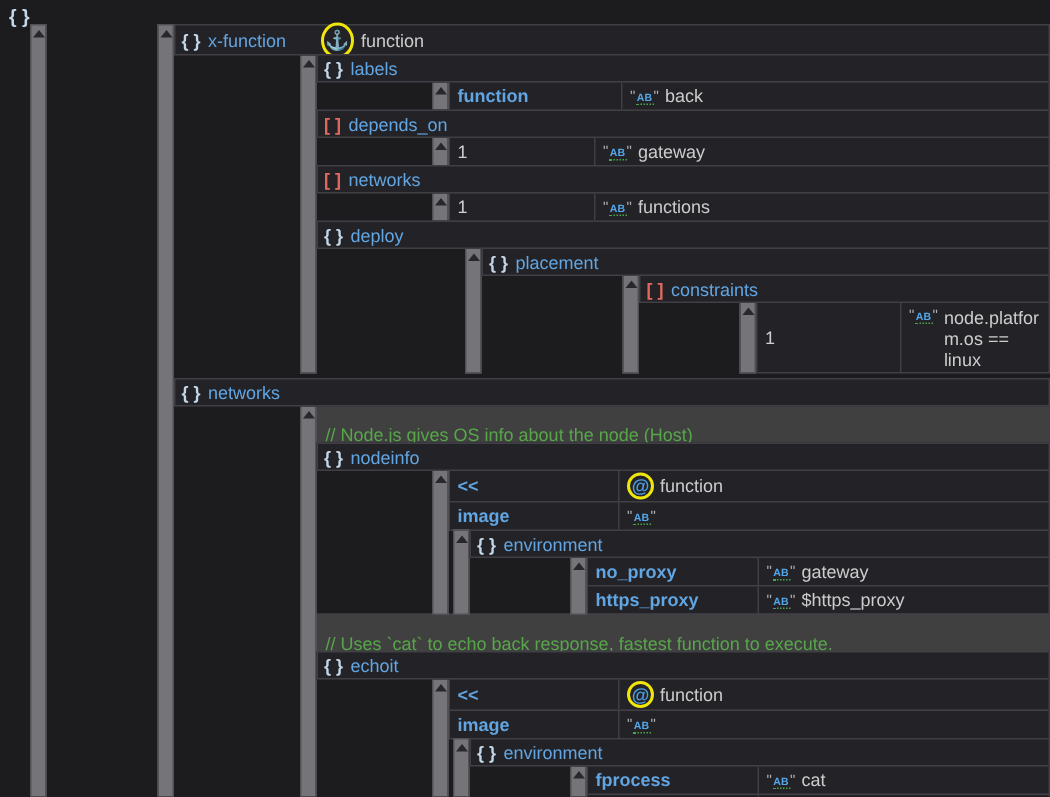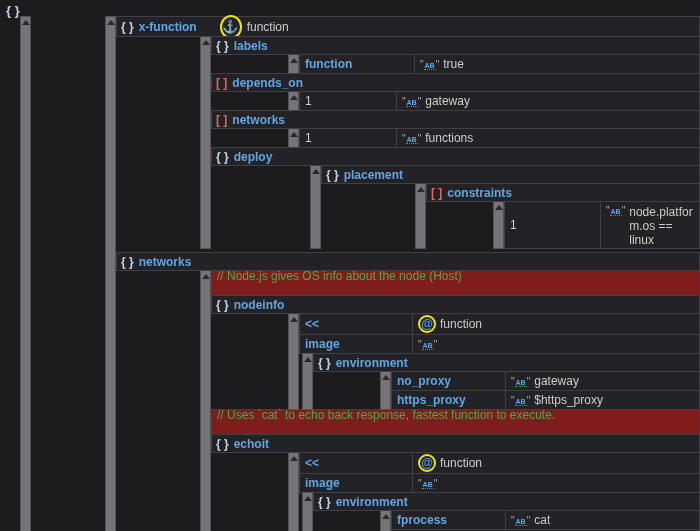--- a/index.html
+++ b/index.html
@@ -13,42 +13,42 @@
   .grow{flex:1 1 auto;}
   .bar{flex:0 0 11px;background:#747479;border:1px solid #515156;box-sizing:border-box;position:relative;cursor:pointer;}
   .bar-arrow{position:absolute;top:3px;left:50%;transform:translateX(-50%);width:0;height:0;
              border-left:4px solid transparent;border-right:4px solid transparent;border-bottom:5px solid #28282c;}
   .content{flex:1 1 auto;min-width:0;display:flex;flex-direction:column;}
   .content > * + *{margin-top:-1px;}
 
   .hrow{display:flex;align-items:center;gap:5px;height:19px;padding:0 4px;
         background:#232327;border:1px solid #3f3f45;box-sizing:border-box;overflow:visible;position:relative;z-index:2;}
   .h21{height:21px;}
-  .crow{display:flex;align-items:flex-end;height:19px;padding:12px 5px;color:#57a64a;
-        background:#7f1d1d;border:1px solid #3f3f45;box-sizing:border-box;}
+  .crow{display:flex;align-items:flex-start;height:19px;padding:12px 5px;color:#57a64a;
+        background:#404040;border:1px solid #3f3f45;box-sizing:border-box;}
   .kvrow{display:flex;align-items:stretch;min-height:19px;background:#232327;
          border:1px solid #3f3f45;box-sizing:border-box;}
   .kcell{box-sizing:border-box;padding:2px 5px;border-right:1px solid #3f3f45;
          color:#61a5e2;font-weight:bold;display:flex;align-items:center;}
   .kcell.idx{color:#cfcfcf;font-weight:normal;}
   .vcell{flex:1 1 auto;min-width:0;padding:1px 5px;color:#cccccc;display:flex;align-items:center;gap:4px;overflow:visible;}
   .vwrap{min-height:31px;}
   .vwrap .vcell{align-items:flex-start;padding-top:3px;}
   .vwrap .val{white-space:normal;overflow-wrap:anywhere;line-height:14px;}
 
   .kw115{flex:0 0 115px;} .kw97{flex:0 0 97px;} .kw96{flex:0 0 96px;}
   .kw113{flex:0 0 113px;} .kw114{flex:0 0 114px;}
 
   .ml74{margin-left:74px;} .ml84{margin-left:84px;} .ml77{margin-left:77px;}
   .ml99{margin-left:99px;} .ml94{margin-left:94px;} .ml67{margin-left:67px;} .ml3{margin-left:3px;}
   .mt4{margin-top:3px;}
 
   .obj-icon{color:#c3d6e8;font-weight:bold;}
   .arr-icon{color:#e0685c;font-weight:bold;}
-  .key{color:#61a5e2;font-weight:bold;}
+  .key{color:#61a5e2;font-weight:normal;}
   .anchor-name{color:#cccccc;}
   .val{color:#cccccc;}
 
   .ab{display:inline-flex;align-items:baseline;flex:0 0 auto;}
   .ab .q{color:#b0b0b0;font-size:10px;}
   .ab .t{color:#53a7ea;font-size:7px;font-weight:bold;padding:0 1px;border-bottom:1px dotted #4aa54a;}
 
   .ring{display:inline-flex;align-items:center;justify-content:center;flex:0 0 auto;
         border:2px solid #f0e60a;border-radius:50%;box-sizing:border-box;background:transparent;}
   .anchor-ring{width:22px;height:24px;margin-left:18px;position:relative;z-index:5;}
@@ -102,21 +102,21 @@
                   </div>
                 <div class="content">
                   <div class="kvrow">
                     <div class="kcell kw115">function</div>
                     <div class="vcell">
                       <span class="ab">
                           <span class="q">"</span>
                           <span class="t">AB</span>
                           <span class="q">"</span>
                         </span>
-                      <span class="val">true</span>
+                      <span class="val">back</span>
                     </div>
                   </div>
                 </div>
               </div>
 
               <div class="hrow">
                 <span class="arr-icon">[ ]</span>
                 <span class="key">depends_on</span>
               </div>
               <div class="block ml77">

